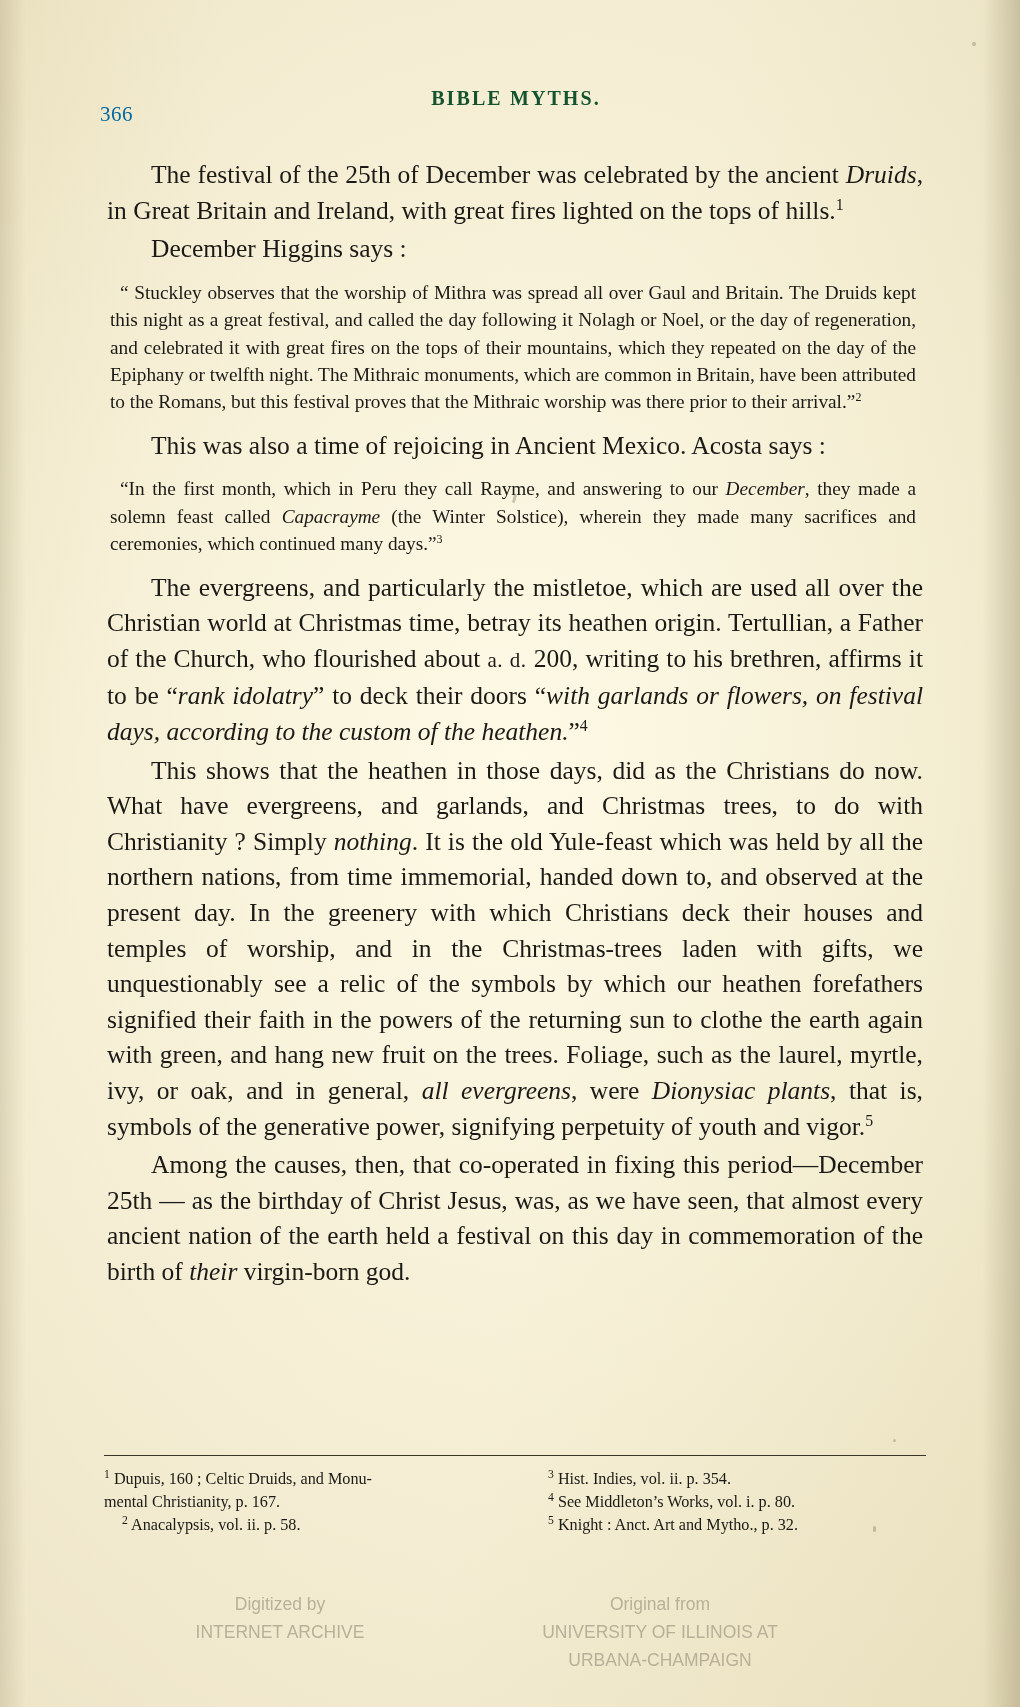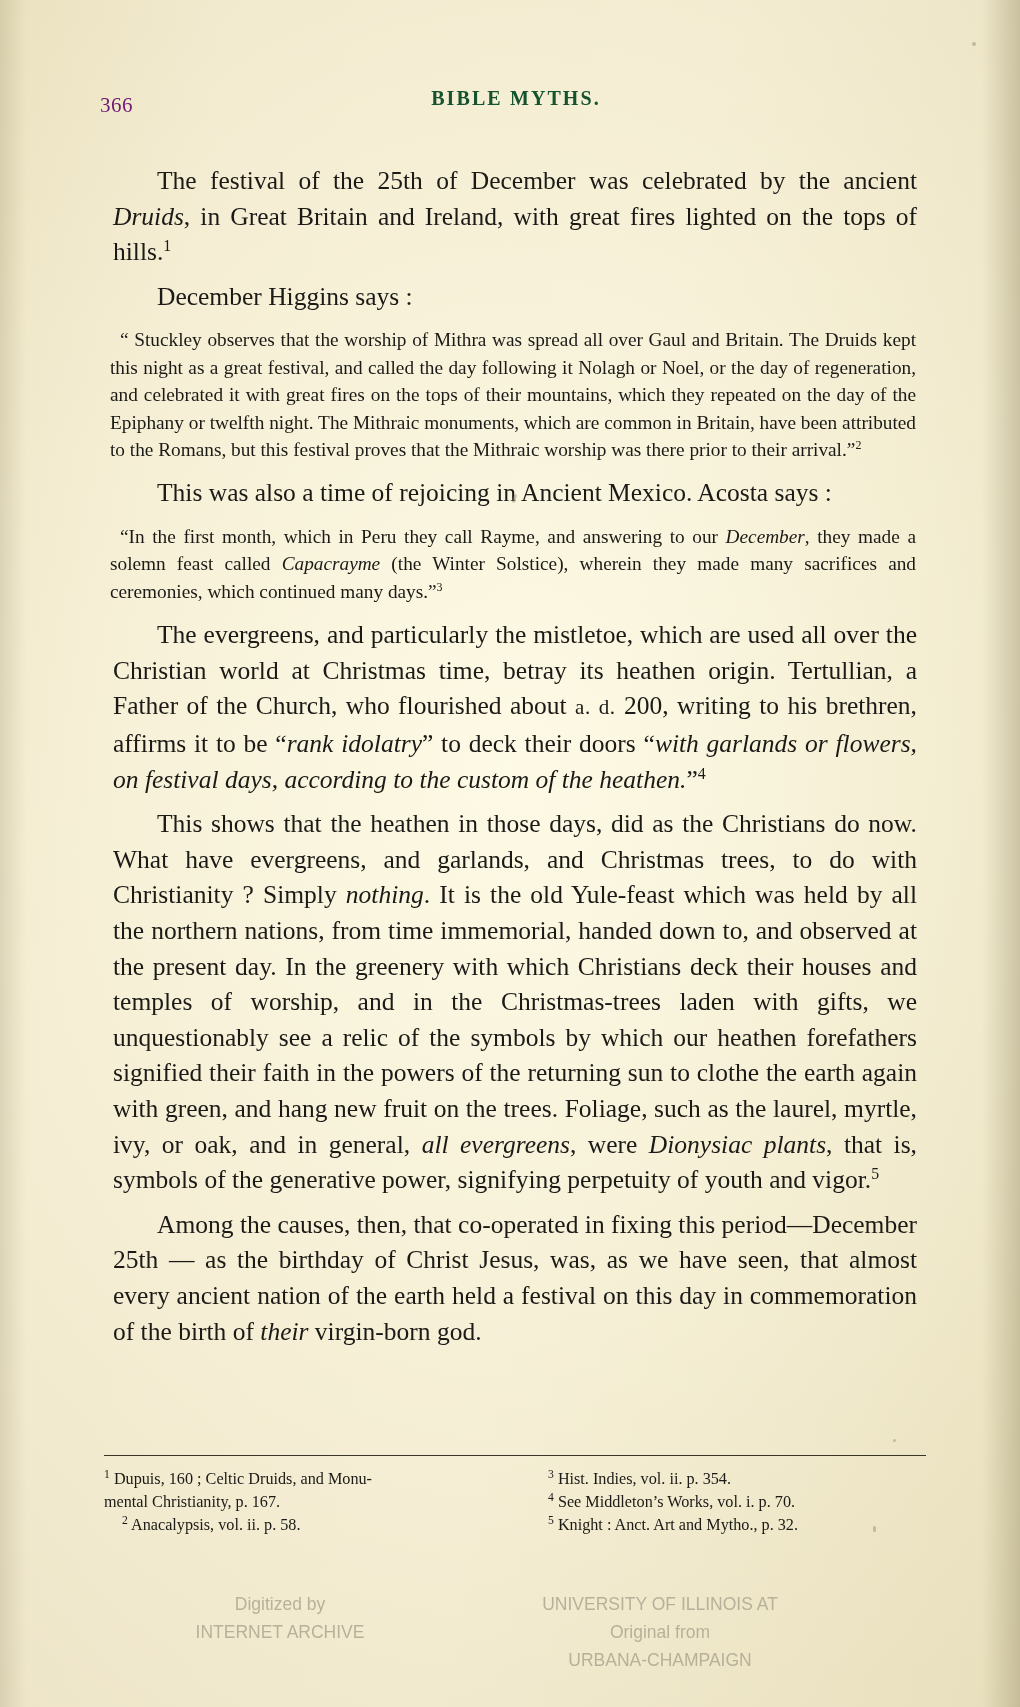--- a/index.html
+++ b/index.html
@@ -50,24 +50,24 @@
   .page-header {
     position: absolute;
     left: 100px;
     top: 86px;
     width: 832px;
     height: 26px;
   }
   .folio {
     position: absolute;
     left: 0;
-    top: 7px;
+    top: 16px;
     font-size: 21px;
     letter-spacing: 0.5px;
-    color: #701a75;
+    color: #0369a1;
   }
   .running-title {
     position: absolute;
     left: 0;
     right: 0;
     top: 1px;
     text-align: center;
     font-size: 20px;
     letter-spacing: 2.1px;
     font-weight: 700;
@@ -76,21 +76,21 @@
 
   
   .column {
     position: absolute;
     left: 104px;
     top: 154px;
     width: 822px;
   }
 
   p {
-    margin: 9px;
+    margin: 3px;
     text-align: justify;
     text-justify: inter-word;
   }
 
   .body-par {
     font-size: 25.5px;
     line-height: 35.6px;
     text-indent: 44px;
     margin-bottom: 0;
   }
@@ -212,33 +212,33 @@
   <div class="footnote-rule"></div>
 
   <div class="footnotes">
     <div class="fn-col fn-left">
       <div class="fn-line"><span class="fn-mark">1</span> <span>Dupuis, 160 ;  Celtic Druids, and  Monu-</span></div>
       <div class="fn-line"><span>mental Christianity, p. 167.</span></div>
       <div class="fn-line indent"><span class="fn-mark">2</span> <span>Anacalypsis, vol. ii. p. 58.</span></div>
     </div>
     <div class="fn-col fn-right">
       <div class="fn-line"><span class="fn-mark">3</span> <span>Hist. Indies, vol. ii. p. 354.</span></div>
-      <div class="fn-line"><span class="fn-mark">4</span> <span>See Middleton’s Works, vol. i. p. 70.</span></div>
+      <div class="fn-line"><span class="fn-mark">4</span> <span>See Middleton’s Works, vol. i. p. 80.</span></div>
       <div class="fn-line"><span class="fn-mark">5</span> <span>Knight : Anct. Art and Mytho., p. 32.</span></div>
     </div>
   </div>
 
   <div class="scan-footer">
     <div class="scan-col scan-left">
       <span class="scan-line">Digitized by</span>
       <span class="scan-line">INTERNET ARCHIVE</span>
     </div>
     <div class="scan-col scan-right">
+      <span class="scan-line">Original from</span>
       <span class="scan-line">UNIVERSITY OF ILLINOIS AT</span>
-      <span class="scan-line">Original from</span>
       <span class="scan-line">URBANA-CHAMPAIGN</span>
     </div>
   </div>
 
   <span class="speck" style="left:972px; top:42px; width:4px; height:4px;"></span>
   <span class="speck" style="left:893px; top:1439px; width:3px; height:3px;"></span>
   <span class="speck" style="left:873px; top:1526px; width:3px; height:6px; border-radius:2px;"></span>
   <span class="speck" style="left:513px; top:494px; width:3px; height:9px; border-radius:2px; transform:rotate(16deg);"></span>
 
 </div>

